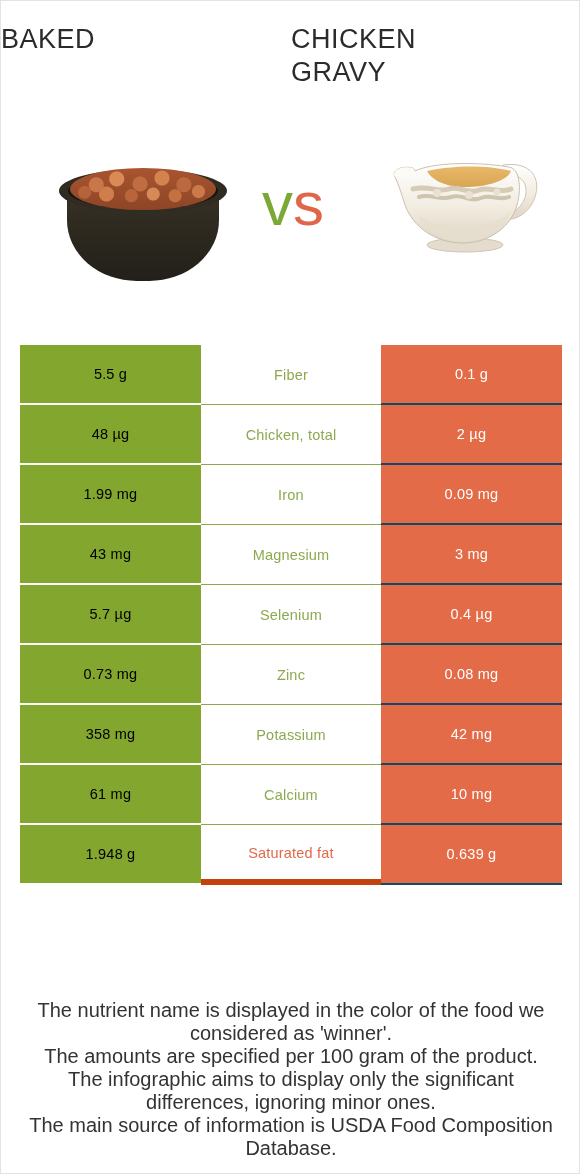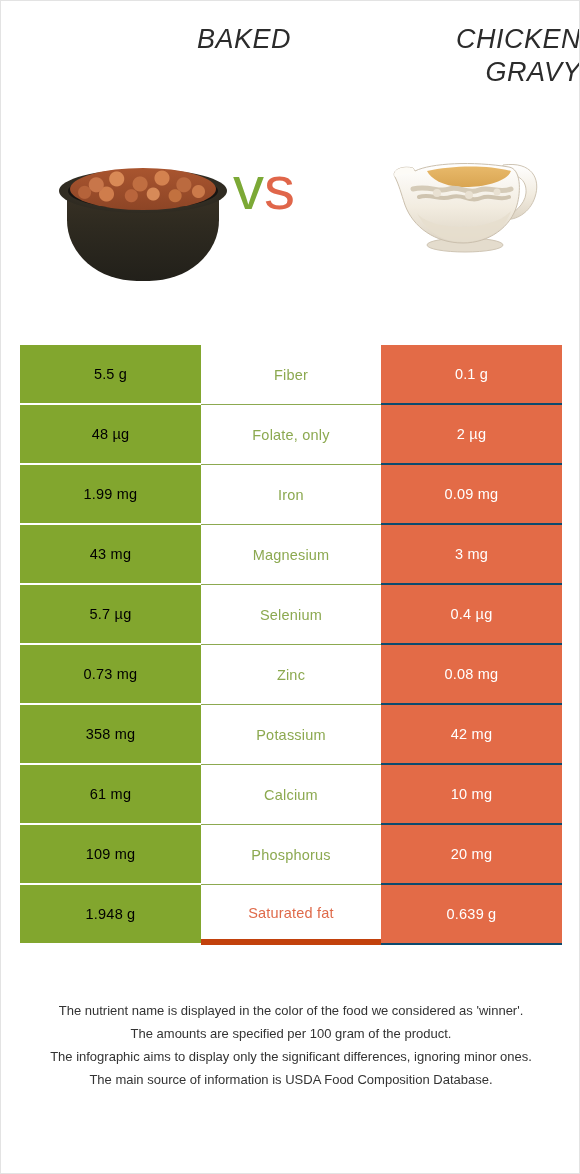--- a/index.html
+++ b/index.html
@@ -24,28 +24,27 @@
   .titles {
     position: absolute;
     top: 22px;
     left: 0;
     width: 580px;
     height: 80px;
     display: flex;
   }
   .title-block {
     flex: 0 0 50%;
-    text-align: right;
+    text-align: left;
     color: #2b2b2b;
     font-size: 27px;
     line-height: 33px;
     font-weight: 300;
     letter-spacing: 0.5px;
     text-transform: uppercase;
-    font-style: italic;
   }
   .title-block .ln {
     display: block;
     white-space: nowrap;
   }
 
   
   .foods {
     position: absolute;
     top: 118px;
@@ -63,22 +62,23 @@
   .food-right {
     position: absolute;
     left: 368px;
     top: 8px;
     width: 180px;
     height: 140px;
   }
   .vs {
     position: absolute;
     left: 232px;
-    top: 38px;
+    top: 54px;
     width: 120px;
+    text-align: center;
     font-size: 62px;
     line-height: 62px;
     font-weight: 400;
     font-family: "Liberation Sans", sans-serif;
   }
   .vs .v { color: #7CA936; }
   .vs .s { color: #E0664A; }
 
   
   .bowl {
@@ -189,21 +189,21 @@
   }
 
   
   .footer {
     position: absolute;
     left: 26px;
     top: 998px;
     width: 528px;
     text-align: center;
     color: #333333;
-    font-size: 13px;
+    font-size: 20px;
     line-height: 23px;
   }
   .footer p { margin: 0; }
 </style>
 </head>
 <body>
 
 <div class="page">
 
   <div class="titles">
@@ -274,21 +274,21 @@
 
   <div class="table">
 
   <div class="row">
         <div class="cell left">5.5 g</div>
         <div class="cell mid">Fiber</div>
         <div class="cell right">0.1 g</div>
       </div>
       <div class="row">
         <div class="cell left">48 µg</div>
-        <div class="cell mid">Folate, only</div>
+        <div class="cell mid">Chicken, total</div>
         <div class="cell right">2 µg</div>
       </div>
       <div class="row">
         <div class="cell left">1.99 mg</div>
         <div class="cell mid">Iron</div>
         <div class="cell right">0.09 mg</div>
       </div>
       <div class="row">
         <div class="cell left">43 mg</div>
         <div class="cell mid">Magnesium</div>
@@ -306,25 +306,20 @@
       </div>
       <div class="row">
         <div class="cell left">358 mg</div>
         <div class="cell mid">Potassium</div>
         <div class="cell right">42 mg</div>
       </div>
       <div class="row">
         <div class="cell left">61 mg</div>
         <div class="cell mid">Calcium</div>
         <div class="cell right">10 mg</div>
-      </div>
-      <div class="row">
-        <div class="cell left">109 mg</div>
-        <div class="cell mid">Phosphorus</div>
-        <div class="cell right">20 mg</div>
       </div>
       <div class="row flip">
         <div class="cell left">1.948 g</div>
         <div class="cell mid">Saturated fat</div>
         <div class="cell right">0.639 g</div>
       </div>
     </div>
 
   <div class="footer">
     <p>The nutrient name is displayed in the color of the food we considered as 'winner'.</p>

